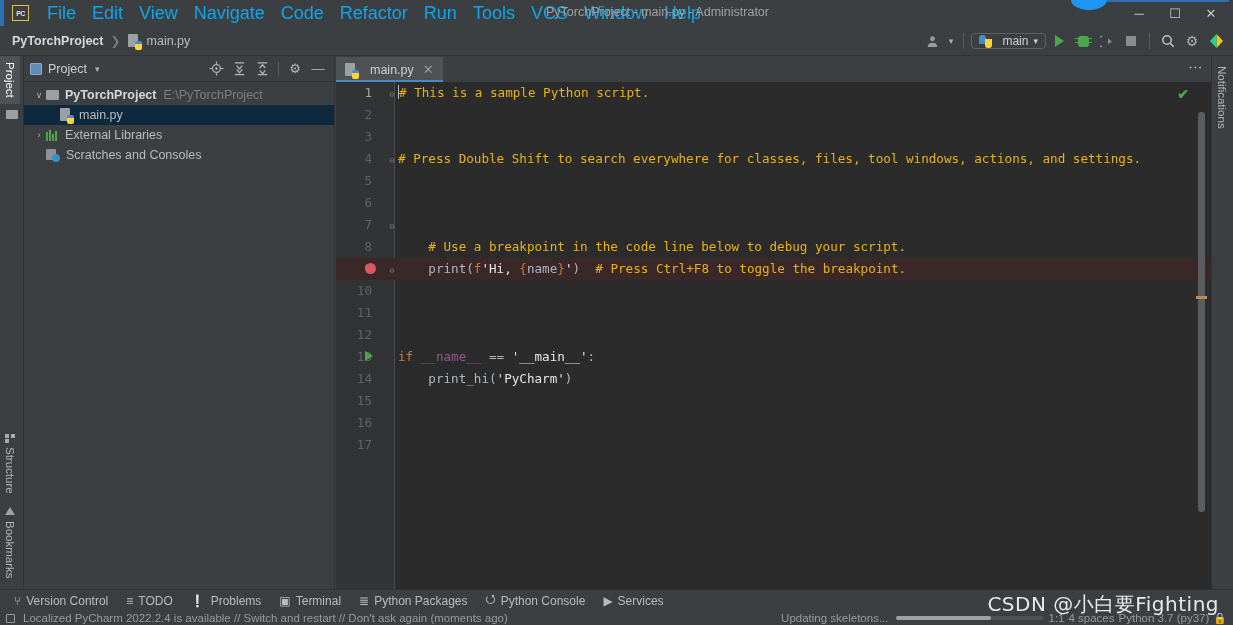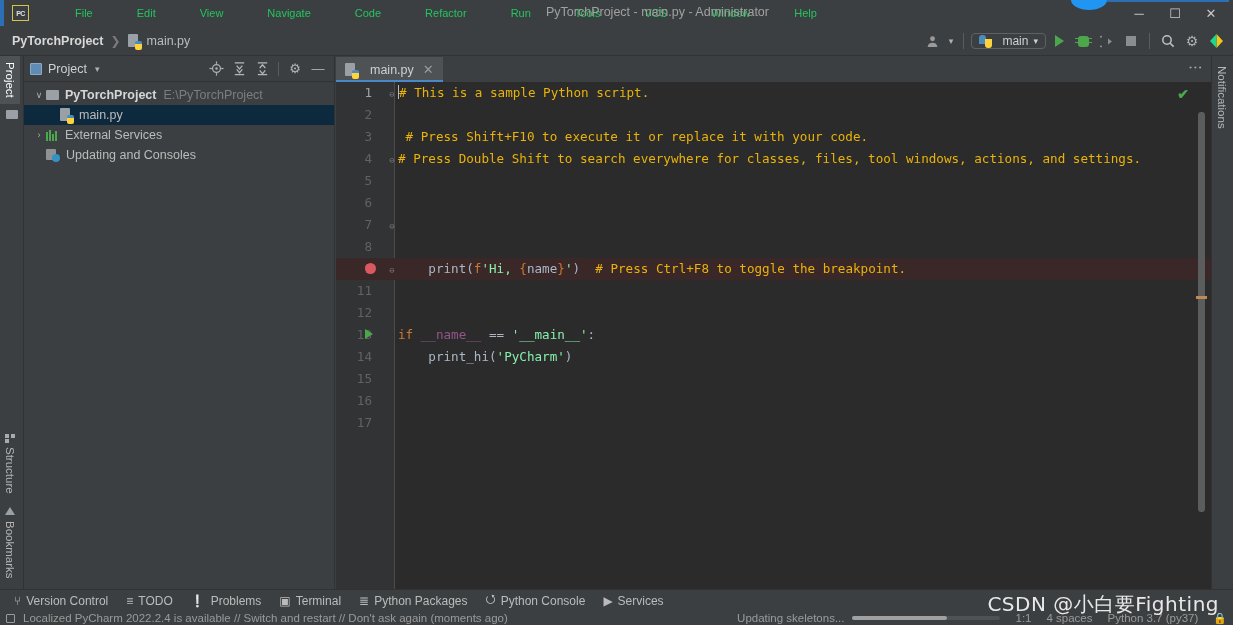--- a/index.html
+++ b/index.html
@@ -18,23 +18,22 @@
   }
   .win-accent { position:absolute; left:0; top:0; width:4px; height:26px; background:#2d6fb5; }
   .pc-logo {
     width:17px; height:16px; margin-left:12px; border:1.5px solid #d6c34a;
     display:flex; align-items:center; justify-content:center;
     font-size:7px; font-weight:bold; color:#e0e0e0; letter-spacing:-0.5px;
     background:#3c3f41; flex:0 0 auto;
   }
   .menu { display:flex; align-items:center; margin-left:10px; }
   .menu-item {
-    padding:3px 8px; font-size:11px; color:#22c55e; cursor:default;
+    padding:3px 8px; font-size:18px; color:#0ea5e9; cursor:default;
     white-space:nowrap;
-    margin-left:28px;
   }
   .win-title {
     position:absolute; left:546px; top:5px; font-size:12.5px; color:#a0a0a0;
     white-space:nowrap;
   }
   .win-ctrls { position:absolute; right:4px; top:0; height:26px; display:flex; align-items:center; }
   .win-btn { width:36px; height:26px; display:flex; align-items:center; justify-content:center;
              font-size:13px; color:#c8c8c8; }
   .blue-blob { position:absolute; right:126px; top:-10px; width:36px; height:20px;
     background:#2095f2; border-radius:50%; }
@@ -161,21 +160,21 @@
   .vline { position:absolute; left:58px; top:0; width:1px; height:507px; background:#4b4b4b; }
   .ln-code { position:absolute; left:62px; }
   .bp { position:absolute; left:29px; top:5px; width:11px; height:11px; border-radius:50%; background:#db5860; }
   .grun { position:absolute; left:29px; top:5px; width:0;height:0;
           border-left:8px solid #4ca64c;border-top:5px solid transparent;border-bottom:5px solid transparent;}
 
   .c-comment { color:#eab308; }
   .c-kw { color:#cc7832; }
   .c-fn { color:#ffc66d; }
   .c-ident { color:#a9b7c6; }
-  .c-str { color:#86efac; }
+  .c-str { color:#e5e5e5; }
   .c-brace { color:#a9b7c6; }
   .c-fstr-br { color:#cc7832; }
   .c-url { color:#6a8759; text-decoration:underline; }
   .c-call { color:#a9b7c6; }
   .c-dunder { color:#94558d; }
   .caret { display:inline-block; width:1px; height:14px; background:#bbbbbb; vertical-align:-2px; }
 
   .check-ok { position:absolute; right:22px; top:4px; color:#4ca64c; font-size:14px; font-weight:bold; }
   .scroll-thumb { position:absolute; right:6px; top:30px; width:7px; height:400px; background:#5a5c5e;
                   border-radius:3px; }
@@ -196,21 +195,21 @@
   .bb-item { display:flex; align-items:center; gap:5px; padding:2px 8px; font-size:12px; color:#bbbbbb;
              border-radius:3px; white-space:nowrap; }
 
   
   .statusbar {
     position:absolute; left:0; top:611px; width:1233px; height:14px;
     background:#3c3f41; display:flex; align-items:center; font-size:11.5px; color:#9a9a9a;
     padding-left:6px;
   }
   .sb-note { margin-left:8px; white-space:nowrap; }
-  .sb-right { position:absolute; right:6px; display:flex; align-items:center; gap:15px; white-space:nowrap; }
+  .sb-right { position:absolute; right:6px; display:flex; align-items:center; gap:4px; white-space:nowrap; }
   .sb-prog { position:relative; display:flex; align-items:center; gap:8px; }
   .prog-track { width:148px; height:4px; background:#4e5254; border-radius:2px; position:relative; }
   .prog-fill { position:absolute; left:0; top:0; height:4px; width:95px; background:#a0a0a0; border-radius:2px; }
   .lock-ic { font-size:11px; }
   .sb-box { width:9px;height:9px;border:1.5px solid #9a9a9a; border-radius:1px; }
 
   
   .watermark {
     position:absolute; right:14px; top:591px; font-size:20px; color:#e8e8e8;
     font-family:"DejaVu Sans", sans-serif; white-space:nowrap; letter-spacing:0.5px;
@@ -389,29 +388,29 @@
     </div>
 
     <div class="tree-row">
       <span class="arrow">›</span>
       <span class="lib-ic">
         <i style="height:9px;"></i>
           <i style="height:11px;"></i>
           <i style="height:7px;"></i>
           <i style="height:10px;"></i>
       </span>
-      <span>External Services</span>
+      <span>External Libraries</span>
     </div>
 
     <div class="tree-row" style="padding-left:22px;">
       <span class="scr-ic">
         <i class="pg"></i>
           <i class="cl"></i>
       </span>
-      <span>Updating and Consoles</span>
+      <span>Scratches and Consoles</span>
     </div>
   </div>
 </div>
 
 <div class="editor-area">
   <div class="tabbar">
     <div class="tab">
       <span class="file-py-icon">
         <i class="sheet"></i>
           <i class="p1"></i>
@@ -423,27 +422,28 @@
     </div>
     <div class="tab-opts">⋮</div>
   </div>
 
   <div class="code-wrap">
     <div class="gutter"></div>
     <div class="vline"></div>
     <div class="code-lines" id="code-lines">
         <div class="ln-row"><span class="ln-num cur">1</span><span class="fold">⊖</span><span class="ln-code"><span class="caret"></span><span class="c-comment"># This is a sample Python script.</span></span></div>
         <div class="ln-row"><span class="ln-num">2</span><span class="ln-code"></span></div>
-        <div class="ln-row"><span class="ln-num">3</span><span class="ln-code"><span class="c-comment"> # Press Shift+F10 to execute it or replace it with your code.</span></span></div>
+        <div class="ln-row"><span class="ln-num">3</span></div>
         <div class="ln-row"><span class="ln-num">4</span><span class="fold">⊖</span><span class="ln-code"><span class="c-comment"># Press Double Shift to search everywhere for classes, files, tool windows, actions, and settings.</span></span></div>
         <div class="ln-row"><span class="ln-num">5</span><span class="ln-code"></span></div>
         <div class="ln-row"><span class="ln-num">6</span><span class="ln-code"></span></div>
         <div class="ln-row"><span class="ln-num">7</span><span class="fold">⊖</span></div>
-        <div class="ln-row"><span class="ln-num">8</span></div>
+        <div class="ln-row"><span class="ln-num">8</span><span class="ln-code"><span class="c-comment">    # Use a breakpoint in the code line below to debug your script.</span></span></div>
         <div class="ln-row hl"><span class="ln-num">9</span><span class="bp"></span><span class="fold">⊖</span><span class="ln-code"><span class="c-call">    print</span><span class="c-brace">(</span><span class="c-kw">f</span><span class="c-str">'Hi, </span><span class="c-fstr-br">{</span><span class="c-ident">name</span><span class="c-fstr-br">}</span><span class="c-str">'</span><span class="c-brace">)</span><span class="c-comment">  # Press Ctrl+F8 to toggle the breakpoint.</span></span></div>
+        <div class="ln-row"><span class="ln-num">10</span><span class="ln-code"></span></div>
         <div class="ln-row"><span class="ln-num">11</span><span class="ln-code"></span></div>
         <div class="ln-row"><span class="ln-num">12</span></div>
         <div class="ln-row"><span class="ln-num">13</span><span class="grun"></span><span class="ln-code"><span class="c-kw">if </span><span class="c-dunder">__name__</span><span class="c-ident"> == </span><span class="c-str">'__main__'</span><span class="c-brace">:</span></span></div>
         <div class="ln-row"><span class="ln-num">14</span><span class="ln-code"><span class="c-call">    print_hi</span><span class="c-brace">(</span><span class="c-str">'PyCharm'</span><span class="c-brace">)</span></span></div>
         <div class="ln-row"><span class="ln-num">15</span><span class="ln-code"></span></div>
         <div class="ln-row"><span class="ln-num">16</span></div>
         <div class="ln-row"><span class="ln-num">17</span><span class="ln-code"></span></div>
       </div>
     <div class="check-ok">✔</div>
     <div class="scroll-thumb"></div>

